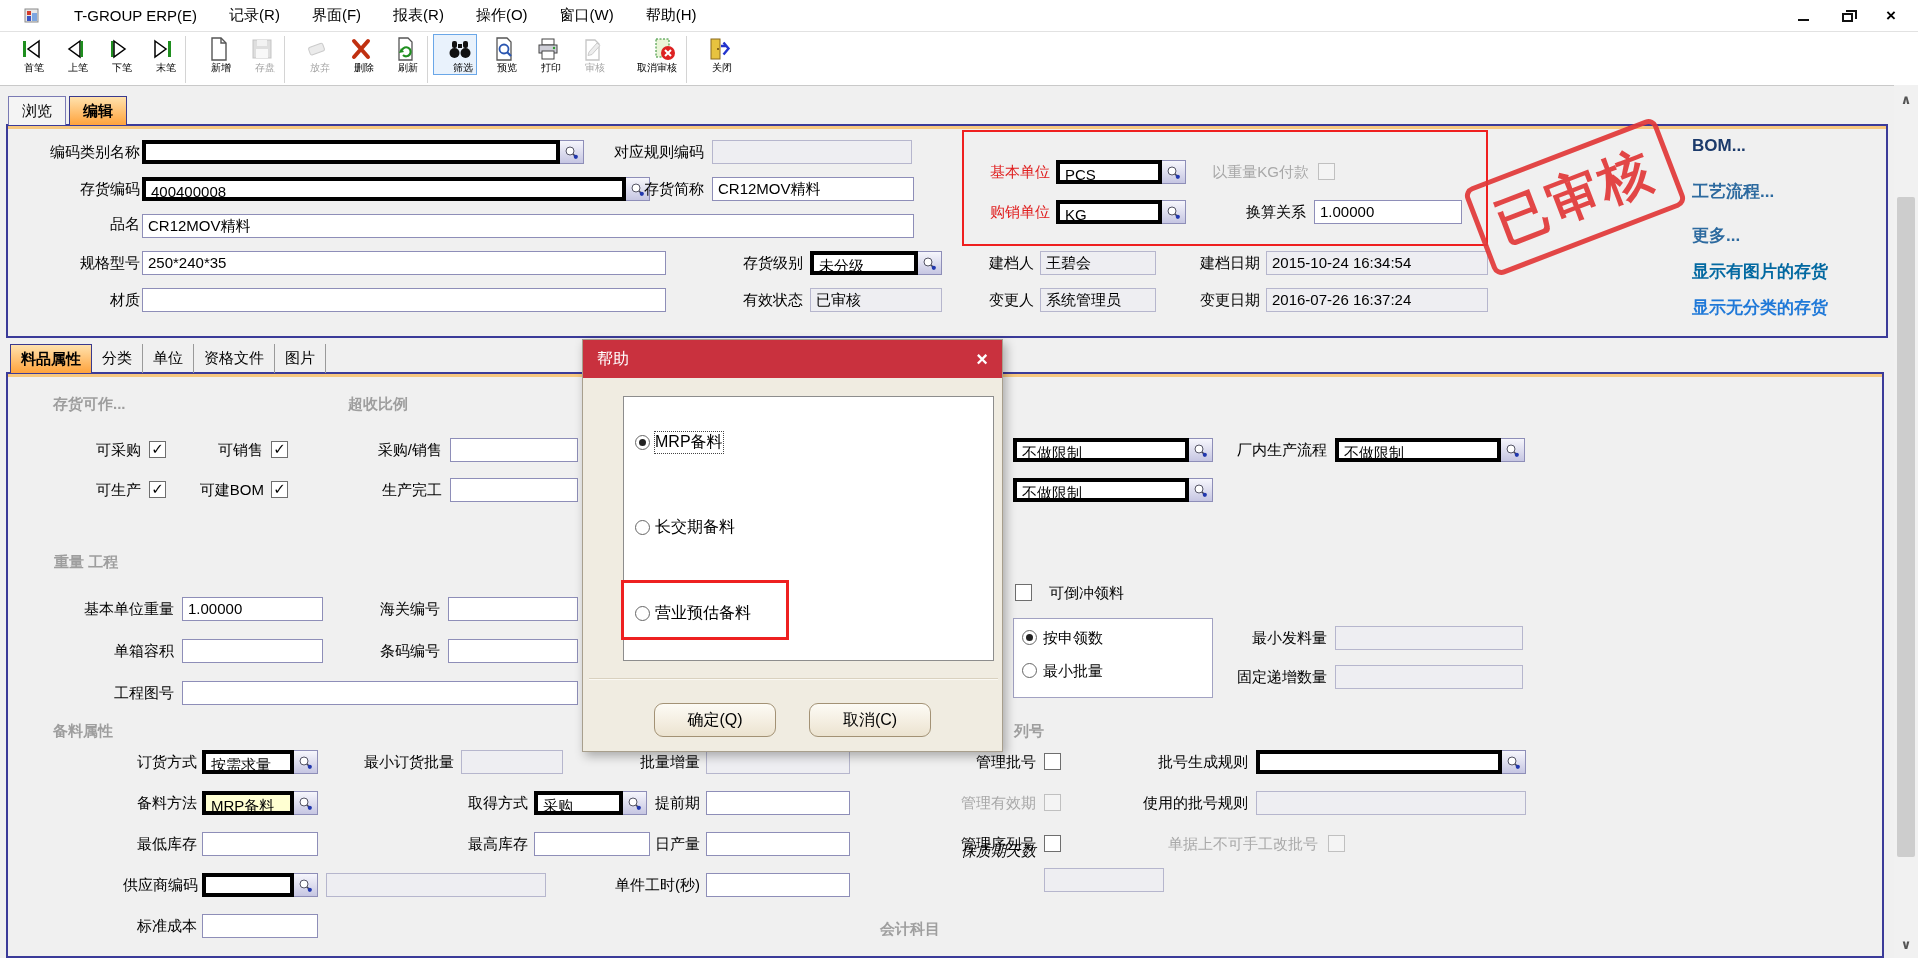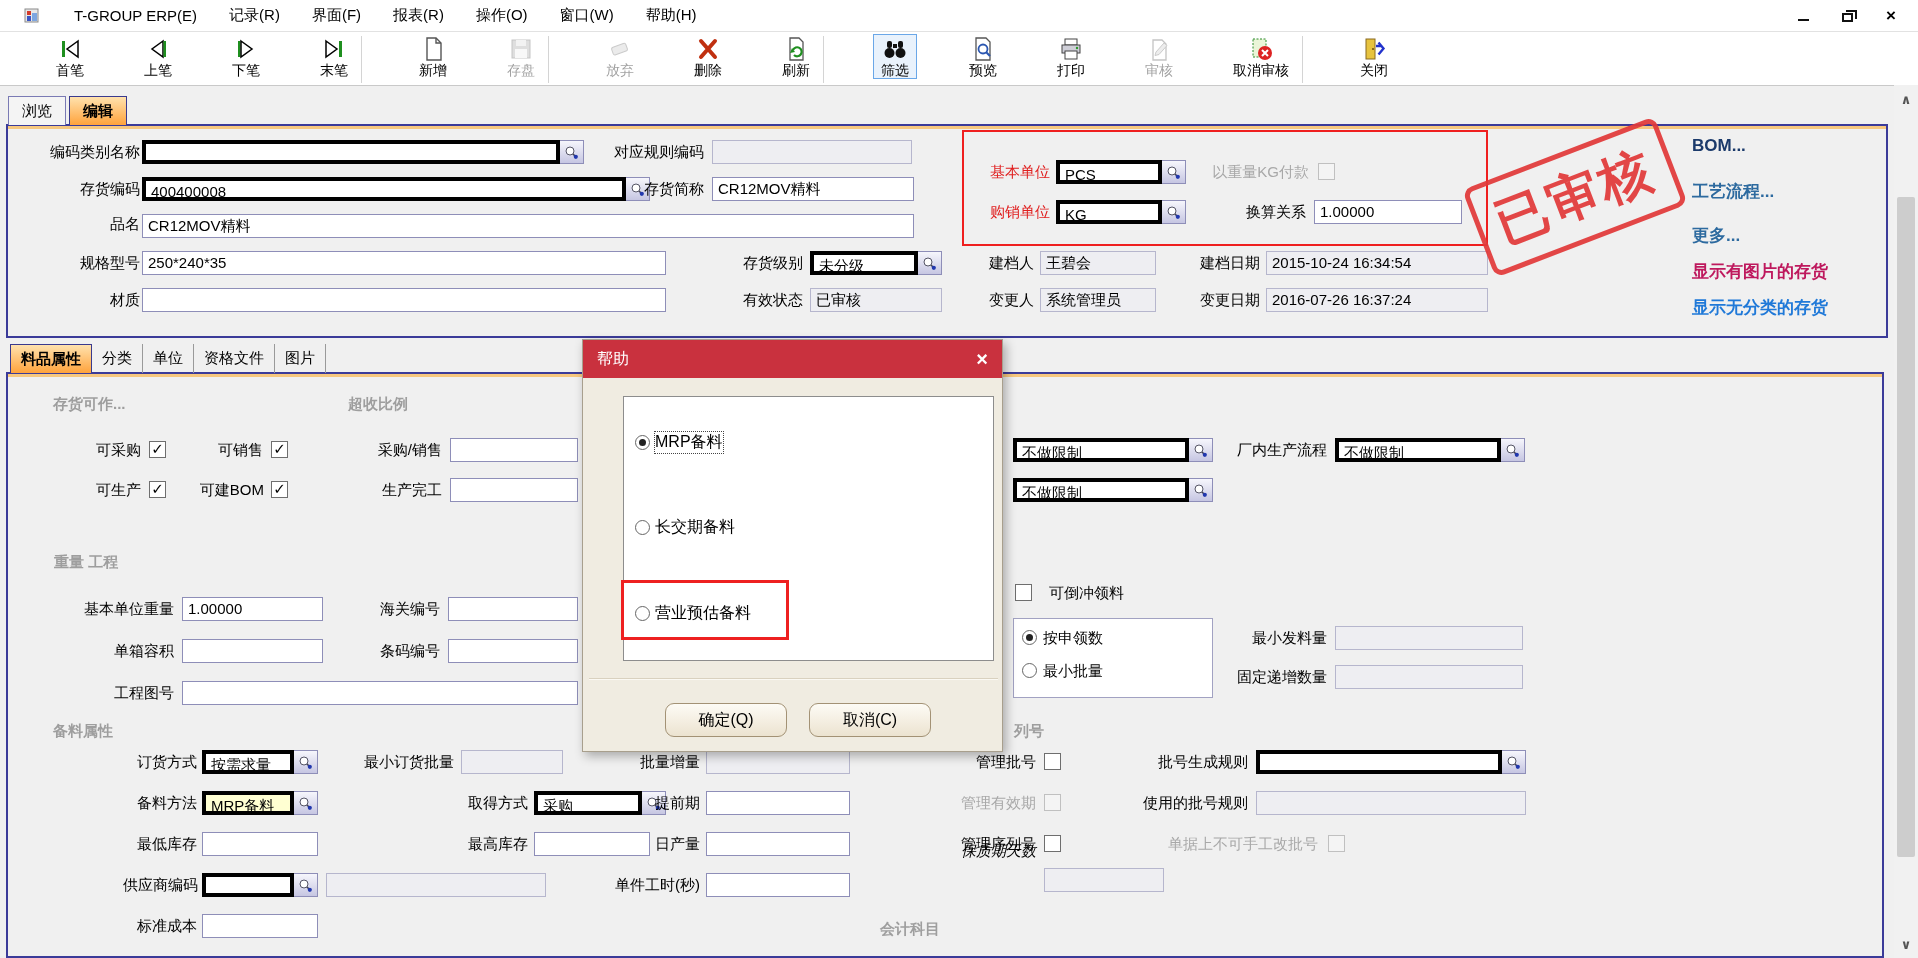--- a/index.html
+++ b/index.html
@@ -14,22 +14,22 @@
     border-bottom:1px solid #e2e2e2; display:flex; align-items:center; gap:32px; padding-left:24px; }
   .menu-item { white-space:nowrap; cursor:default; }
   .wincontrols { position:absolute; right:18px; top:0; height:32px; display:flex; gap:26px; align-items:center; }
   .winbtn { width:18px; height:18px; display:flex; align-items:center; justify-content:center; font-weight:bold; font-size:17px; }
   .min-bar { width:11px; height:2px; background:#111; margin-top:8px; }
   .restore-shape { width:11px; height:9px; border:2px solid #111; position:relative; margin-top:2px; }
   .restore-shape::before { content:''; position:absolute; left:2px; top:-5px; width:9px; height:7px; border:2px solid #111; border-bottom:none; border-left:none; }
   
   .toolbar { position:absolute; left:0; top:32px; width:1918px; height:54px; background:#ffffff;
     border-bottom:1px solid #c9c9c9; display:flex; align-items:flex-start; padding:2px 2px 0 4px; }
-  .tbtn { min-width:44px; padding:1px 3px 0 3px; display:flex; flex-direction:column; align-items:center;
-    font-size:14px; line-height:1.15; cursor:pointer; border:1px solid transparent;margin-left:44px; }
+  .tbtn { min-width:44px; padding:1px 3px 0 3px; display:flex; flex-direction:column; align-items:flex-end;
+    font-size:10px; line-height:1.15; cursor:pointer; border:1px solid transparent; }
   .tbtn svg { width:26px; height:26px; display:block; }
   .tbtn.disabled { opacity:.38; filter:grayscale(1); cursor:default; }
   .tbtn.active { border:1px solid #6aa7e8; background:#e9f2fc; }
   .tsep { width:1px; align-self:stretch; background:#d4d4d4; margin:2px 5px; }
   
   .maintabs { position:absolute; left:8px; top:96px; display:flex; gap:3px; z-index:3; }
   .maintab { height:29px; padding:0 13px; display:flex; align-items:center; background:#f4f4f4;
     border:1px solid #7a7ab4; border-bottom:none; cursor:pointer; }
   .maintab.active { background:linear-gradient(#ffe2ae,#ffa33c); font-weight:bold; border-color:#3a3a8e; }
   
@@ -323,21 +323,21 @@
     </span>
 </div>
 <span class="lb" style="left:1226px; top:200px; width:80px;">换算关系</span>
 <div class="fd num" style="left:1314px; top:200px; width:148px;">1.00000</div>
 
 <div class="stamp">已审核</div>
 
 <span class="link" style="top:136px; color:#1b3a6b;">BOM...</span>
 <span class="link" style="top:180px; color:#2d6a9f;">工艺流程...</span>
 <span class="link" style="top:224px; color:#2d6a9f;">更多...</span>
-<span class="link" style="top:260px; color:#be185d;">显示有图片的存货</span>
+<span class="link" style="top:260px; color:#0369a1;">显示有图片的存货</span>
 <span class="link" style="top:296px; color:#2079d8;">显示无分类的存货</span>
 
 <div class="panel" style="left:6px; top:372px; width:1878px; height:586px;"></div>
 <div class="subtabs">
   <div class="subtab active">料品属性</div>
   <div class="subtab">分类</div>
   <div class="subtab">单位</div>
   <div class="subtab">资格文件</div>
   <div class="subtab">图片</div>
 </div>
@@ -457,21 +457,21 @@
   <span class="cfd yellow">MRP备料</span>
   <span class="lkp">
       <svg width="15" height="15" viewBox="0 0 15 15">
         <circle cx="6" cy="6" r="4" fill="#fff" stroke="#556"></circle>
         <line x1="9" y1="9" x2="12.5" y2="12.5" stroke="#445" stroke-width="1.6"></line>
         <circle cx="11.8" cy="11.8" r="2.1" fill="#2238ae"></circle>
       </svg>
     </span>
 </div>
 <span class="lb" style="left:450px; top:791px; width:78px;">取得方式</span>
-<div class="combo" style="left:534px; top:791px; width:132px;">
+<div class="combo" style="left:534px; top:791px; width:113px;">
   <span class="cfd">采购</span>
   <span class="lkp">
       <svg width="15" height="15" viewBox="0 0 15 15">
         <circle cx="6" cy="6" r="4" fill="#fff" stroke="#556"></circle>
         <line x1="9" y1="9" x2="12.5" y2="12.5" stroke="#445" stroke-width="1.6"></line>
         <circle cx="11.8" cy="11.8" r="2.1" fill="#2238ae"></circle>
       </svg>
     </span>
 </div>
 <span class="lb" style="left:624px; top:791px; width:76px;">提前期</span>
@@ -520,21 +520,21 @@
   </div>
   <div class="dlg-list"></div>
   <span class="rd sel" style="left:52px; top:95px;"></span>
   <span class="dlg-opt-label focus-dotted" style="left:72px; top:92px;">MRP备料</span>
   <span class="rd" style="left:52px; top:180px;"></span>
   <span class="dlg-opt-label" style="left:72px; top:177px;">长交期备料</span>
   <span class="rd" style="left:52px; top:266px;"></span>
   <span class="dlg-opt-label" style="left:72px; top:263px;">营业预估备料</span>
   <div class="red-outline"></div>
   <div class="dlg-sep"></div>
-  <div class="dlg-btn" style="left:82px; top:363px;">确定(Q)</div>
+  <div class="dlg-btn" style="left:71px; top:363px;">确定(Q)</div>
   <div class="dlg-btn" style="left:226px; top:363px;">取消(C)</div>
 </div>
 
 <div class="sbar">
   <div class="sb-arrow" style="top:3px;">∧</div>
   <div class="sb-thumb"></div>
   <div class="sb-arrow" style="top:848px;">∨</div>
 </div>
 
 </body></html>

